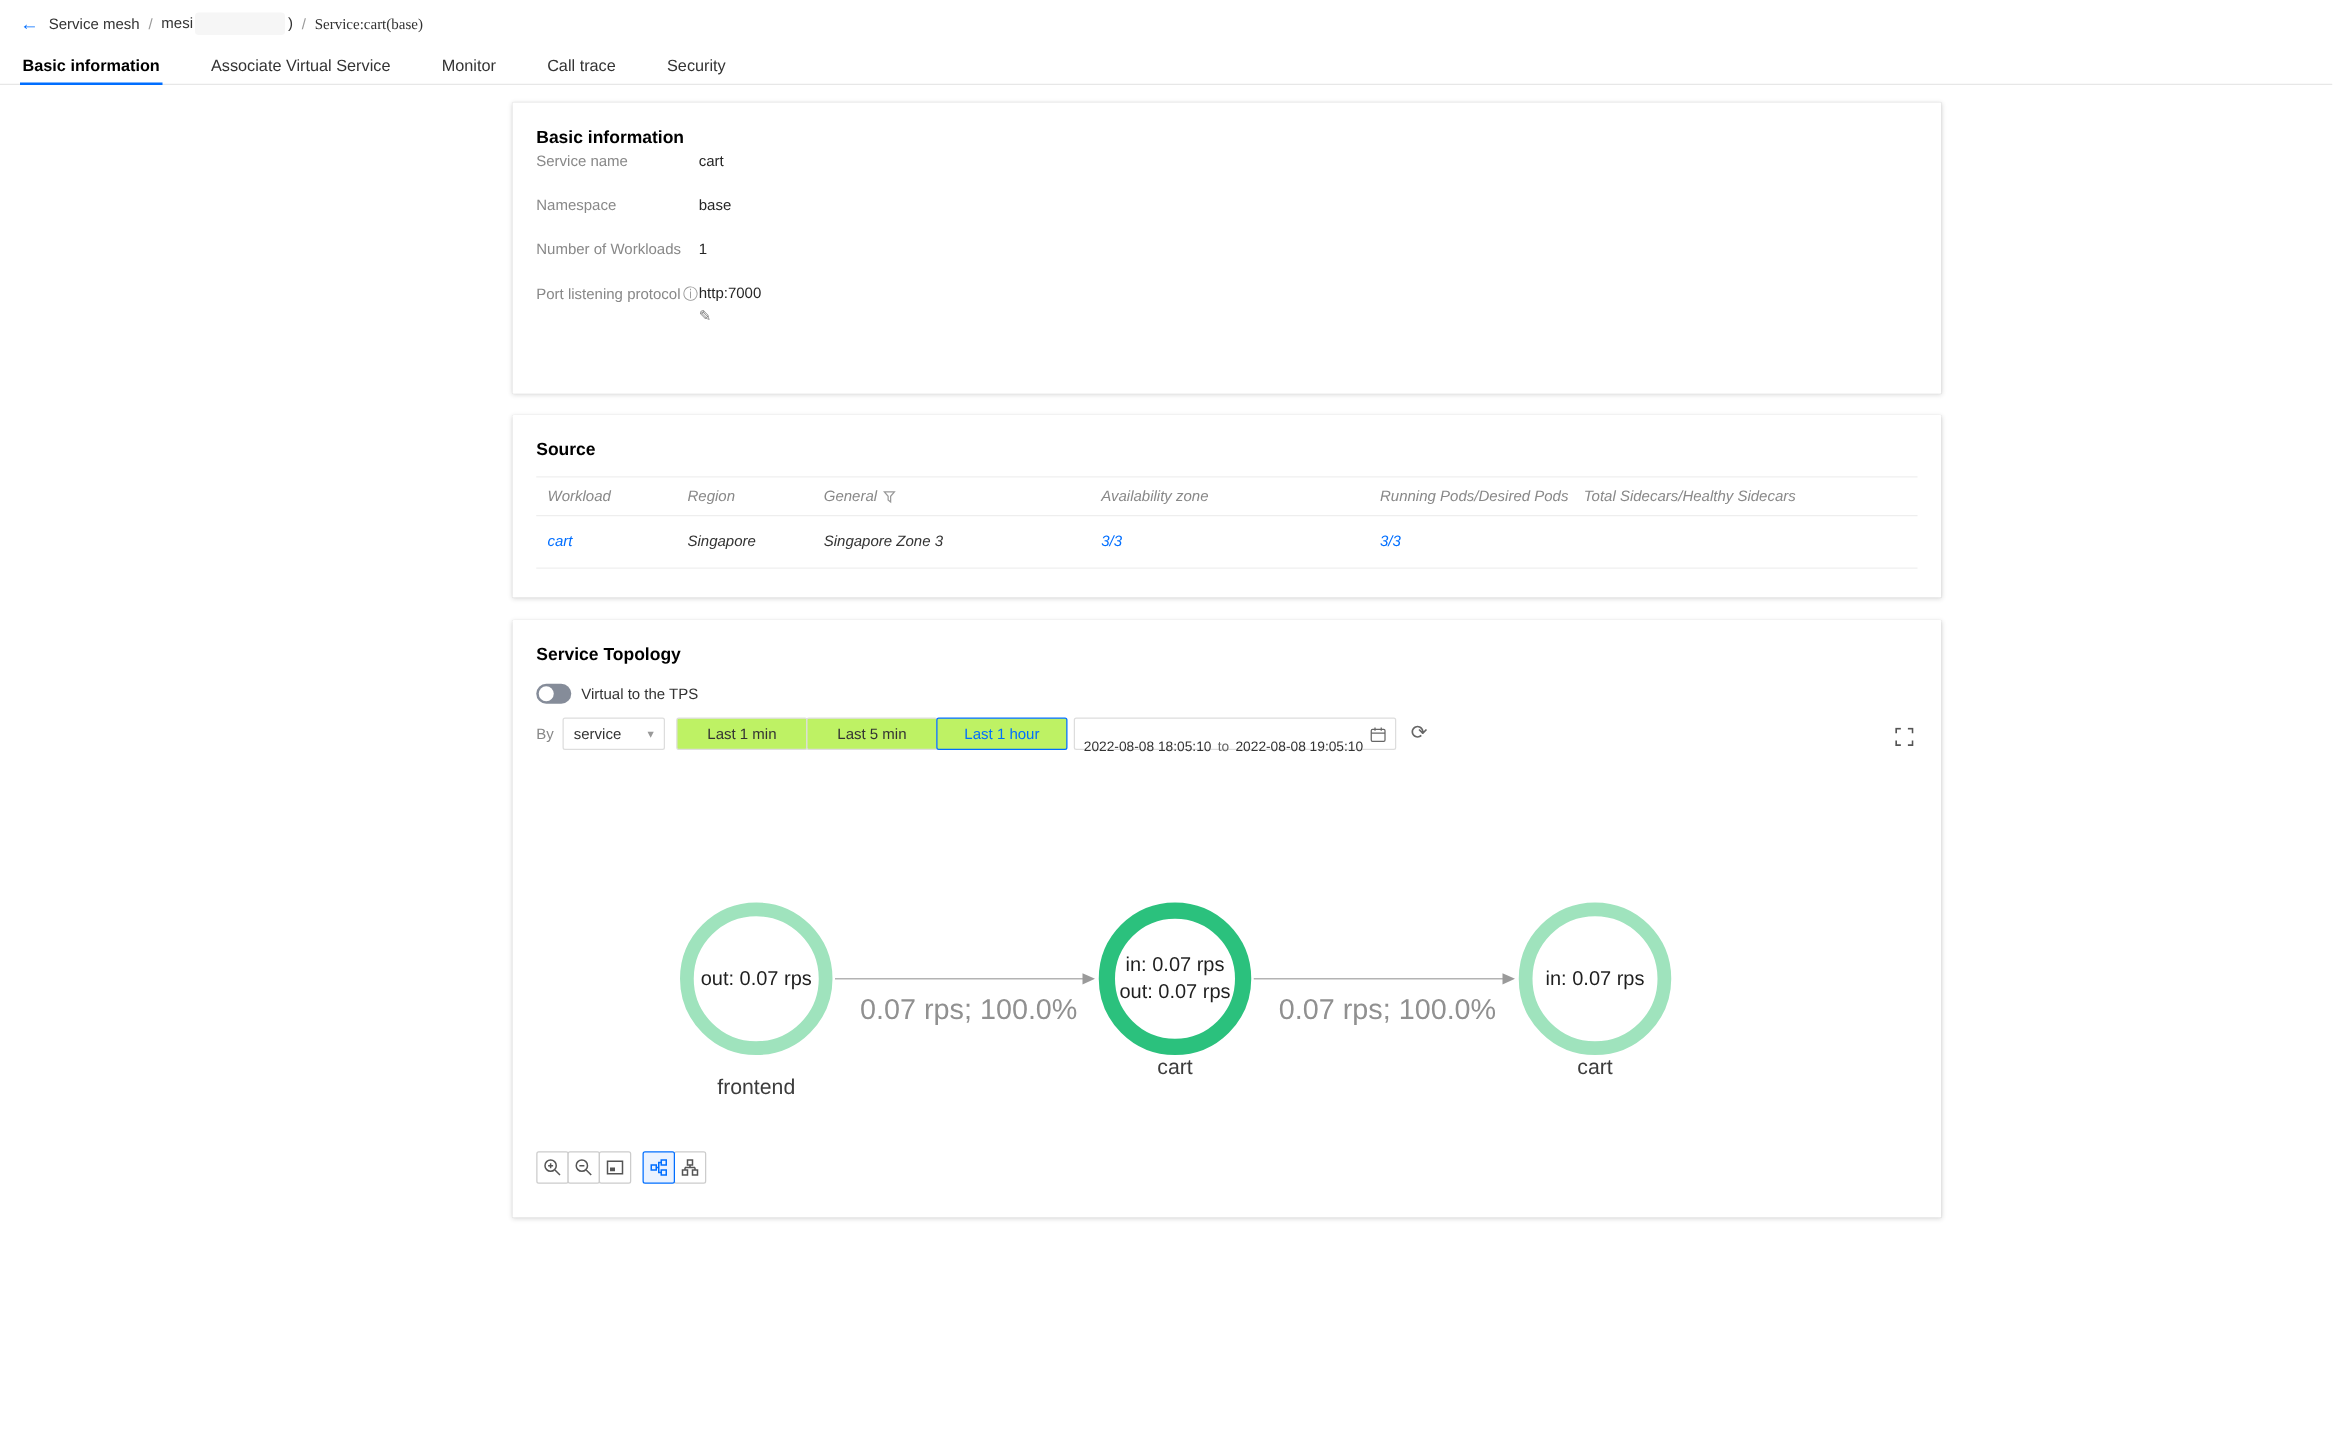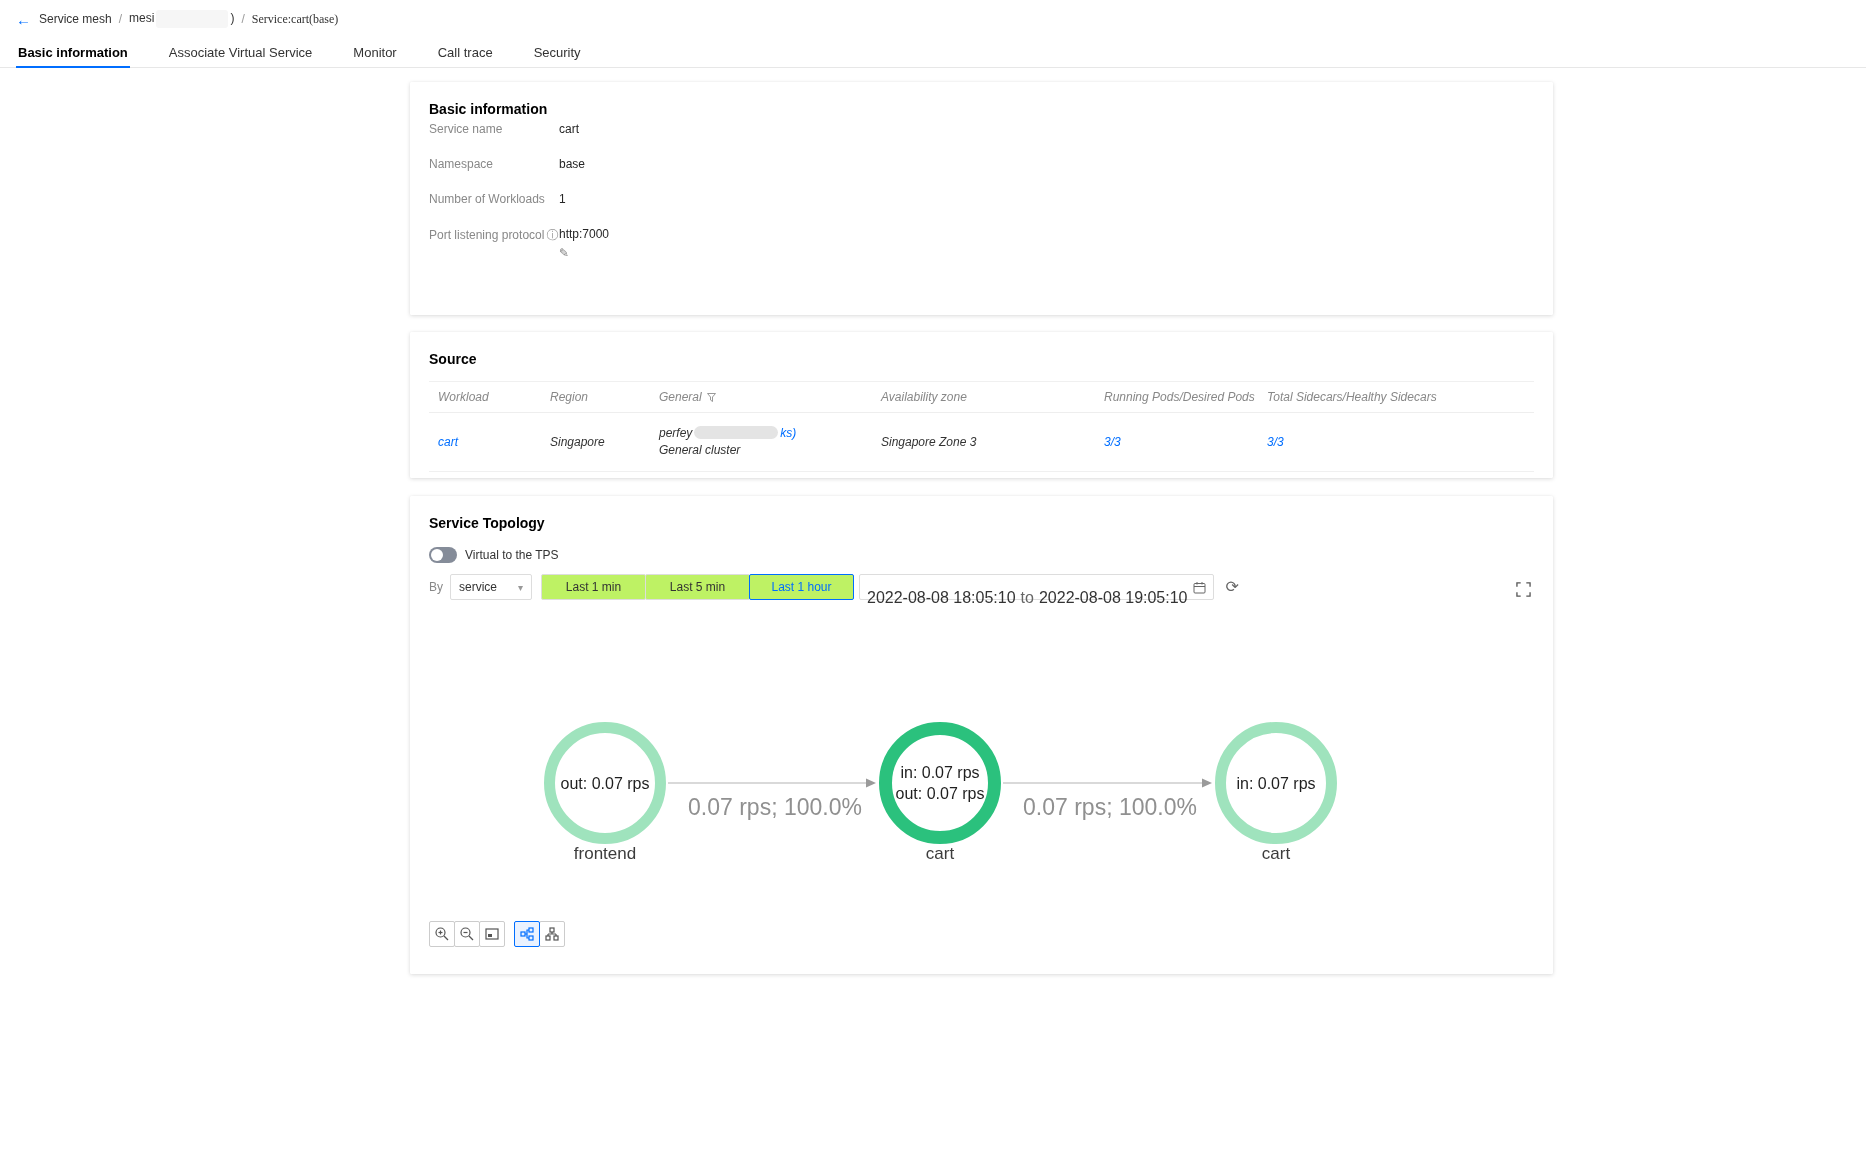--- a/index.html
+++ b/index.html
@@ -57,21 +57,21 @@
   .by-label { color: #888; margin-right: 7px; }
   .select { width: 82px; height: 26px; border: 1px solid #ddd; background: #fff; display: flex; align-items: center;
     justify-content: space-between; padding: 0 8px; cursor: pointer; margin-right: 9px; border-radius: 2px; }
   .select .caret { color: #999; font-size: 10px; }
   .time-btn { width: 105px; height: 26px; border: 1px solid #ddd; background: #bef264; color: #333; font-size: 12px;
     display: flex; align-items: center; justify-content: center; cursor: pointer; margin-left: -1px; border-radius: 2px; }
   .time-btn.first { margin-left: 0; }
   .time-btn.active { border-color: #006eff; color: #006eff; position: relative; z-index: 2; }
   .date-box { height: 26px; border: 1px solid #ddd; background: #fff; display: flex; align-items: center;
     padding: 0 7px; margin-left: 5px; gap: 5px; cursor: pointer; border-radius: 2px; }
-  .date-text { color: #333; font-size: 16px; white-space: nowrap; margin-top: 21px; }
+  .date-text { color: #333; font-size: 11px; white-space: nowrap; margin-top: 21px; }
   .date-join { color: #666; }
   .refresh { margin-left: 12px; color: #666; font-size: 16px; cursor: pointer; line-height: 1; }
   .fullscreen { position: absolute; right: 22px; top: 86px; cursor: pointer; }
 
   
   .graph { position: absolute; left: 0; top: 0; width: 100%; height: 100%; }
   .node-circle { position: absolute; width: 122px; height: 122px; border-radius: 50%; display: flex; flex-direction: column;
     align-items: center; justify-content: center; background: #fff; cursor: pointer; }
   .ring-light { border: 11px solid #9fe3bd; }
   .ring-dark { border: 13px solid #2bc17d; }
@@ -150,24 +150,20 @@
         </div>
         <div class="th">Availability zone</div>
         <div class="th">Running Pods/Desired Pods</div>
         <div class="th">Total Sidecars/Healthy Sidecars</div>
       </div>
       <div class="tbl-row">
         <div class="td">
             <span class="link">cart</span>
           </div>
         <div class="td">Singapore</div>
-        <div class="td">
-          <div><span>perfey</span><span class="redacted-cluster"></span><span class="link">ks)</span></div>
-          <div>General cluster</div>
-        </div>
         <div class="td">Singapore Zone 3</div>
         <div class="td">
             <span class="link">3/3</span>
           </div>
         <div class="td">
             <span class="link">3/3</span>
           </div>
       </div>
     </div>
   </section>
@@ -215,21 +211,21 @@
       <svg class="edges-svg" width="1143" height="478" viewBox="0 0 1143 478">
         <line x1="258" y1="287" x2="458" y2="287" stroke="#b3b3b3" stroke-width="1.2"></line>
         <polygon points="466,287 456,282.5 456,291.5" fill="#9a9a9a"></polygon>
         <line x1="593" y1="287" x2="794" y2="287" stroke="#b3b3b3" stroke-width="1.2"></line>
         <polygon points="802,287 792,282.5 792,291.5" fill="#9a9a9a"></polygon>
       </svg>
 
       <div class="node-circle ring-light" style="left:134px; top:226px;">
         <span class="node-line">out: 0.07 rps</span>
       </div>
-      <div class="node-label" style="left:95px; top:348px;">frontend</div>
+      <div class="node-label" style="left:95px; top:364px;">frontend</div>
 
       <div class="node-circle ring-dark" style="left:469px; top:226px;">
         <span class="node-line">in: 0.07 rps</span>
         <span class="node-line">out: 0.07 rps</span>
       </div>
       <div class="node-label" style="left:430px; top:348px;">cart</div>
 
       <div class="node-circle ring-light" style="left:805px; top:226px;">
         <span class="node-line">in: 0.07 rps</span>
       </div>

